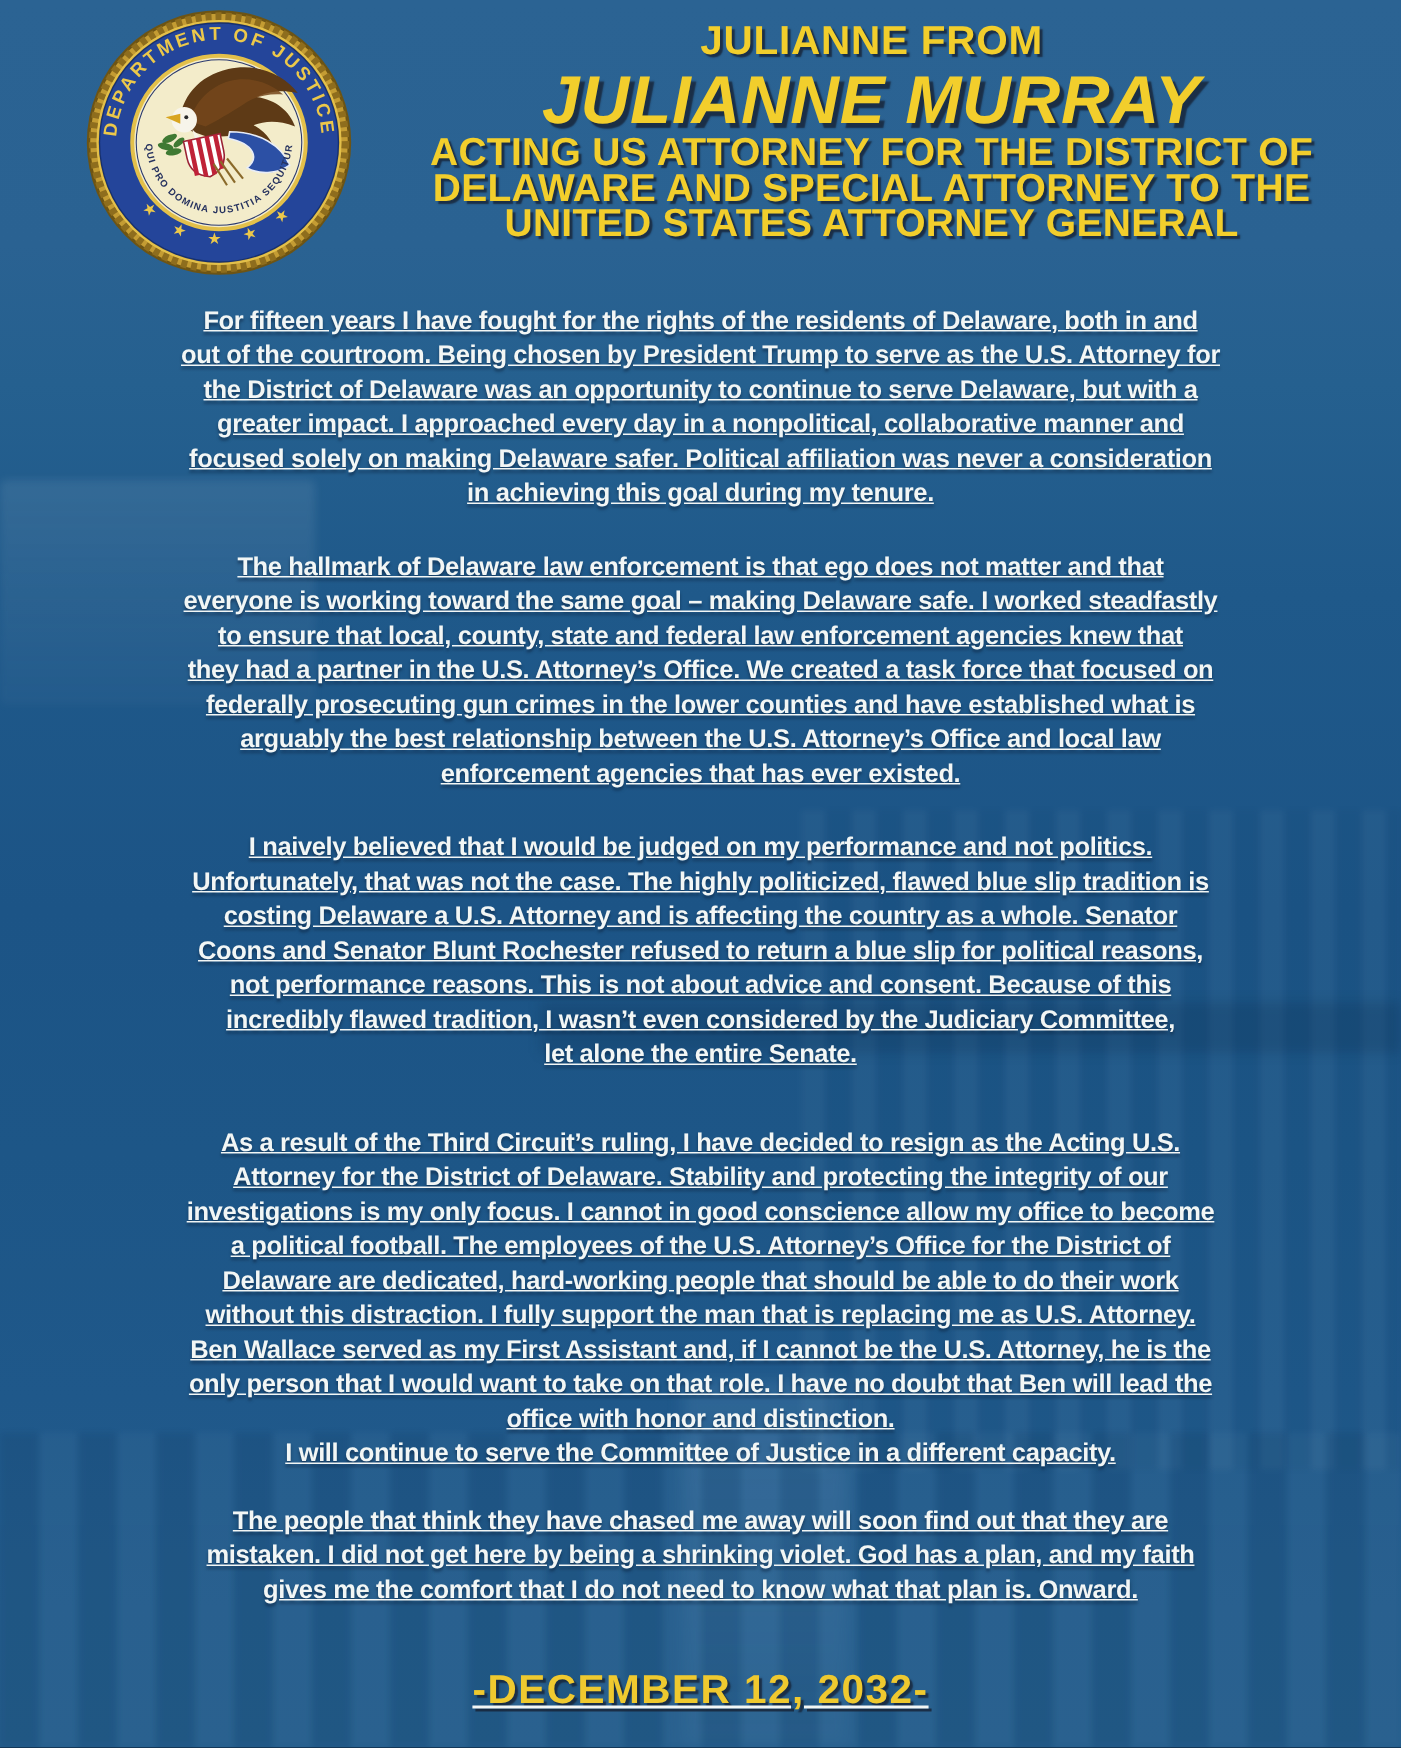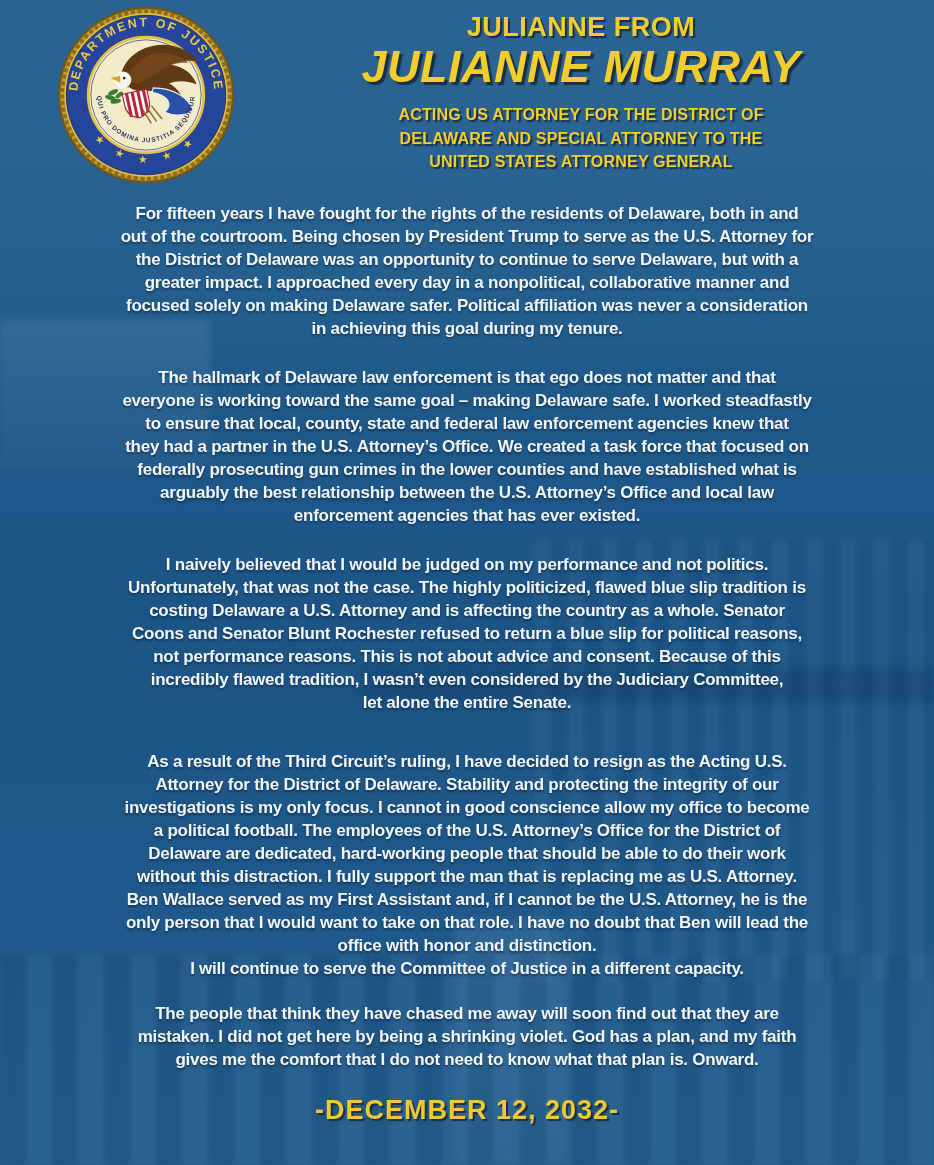--- a/index.html
+++ b/index.html
@@ -51,41 +51,41 @@
     font-size:27px;letter-spacing:.5px;line-height:30px;
     text-shadow:2px 2px 1px rgba(23,34,52,0.8);
   }
   .name{
     margin:1px 0 0 0;font-size:45px;line-height:47px;letter-spacing:.5px;
     color:#f2ce2c;font-weight:bold;
     text-shadow:3px 3px 1px rgba(23,34,52,0.8);
     font-style:italic;
   }
   .subtitle{
-    margin-top:13px;font-size:16px;line-height:23.5px;letter-spacing:.2px;
+    font-size:26px;line-height:23.5px;letter-spacing:.2px;
     white-space:pre-line;
     text-shadow:2px 2px 1px rgba(23,34,52,0.8);
   }
   
   .content{
     position:absolute;left:24px;right:24px;top:202px;
-    text-align:center;color:#f2f6f5;
+    text-align:center;color:#f2f6f5;text-decoration:underline;
   }
   .para{
     margin:0;
     font-size:17px;font-weight:bold;line-height:23px;letter-spacing:-0.25px;
     white-space:pre-line;
     text-shadow:0 2px 2px rgba(12,33,60,0.6);
   }
   .p1{margin-bottom:26px;}
   .p2{margin-bottom:26px;}
   .p3{margin-bottom:36px;}
   .p4{}
   .p5{margin-bottom:22px;}
-  .p6{margin-bottom:24px;}
+  .p6{margin-bottom:40px;}
   .date{
     font-size:27px;font-weight:bold;color:#efc92f;letter-spacing:1px;
     text-shadow:2px 2px 1px rgba(23,34,52,0.8);
   }
 </style>
 </head>
 <body>
 
 <div class="poster">
 

